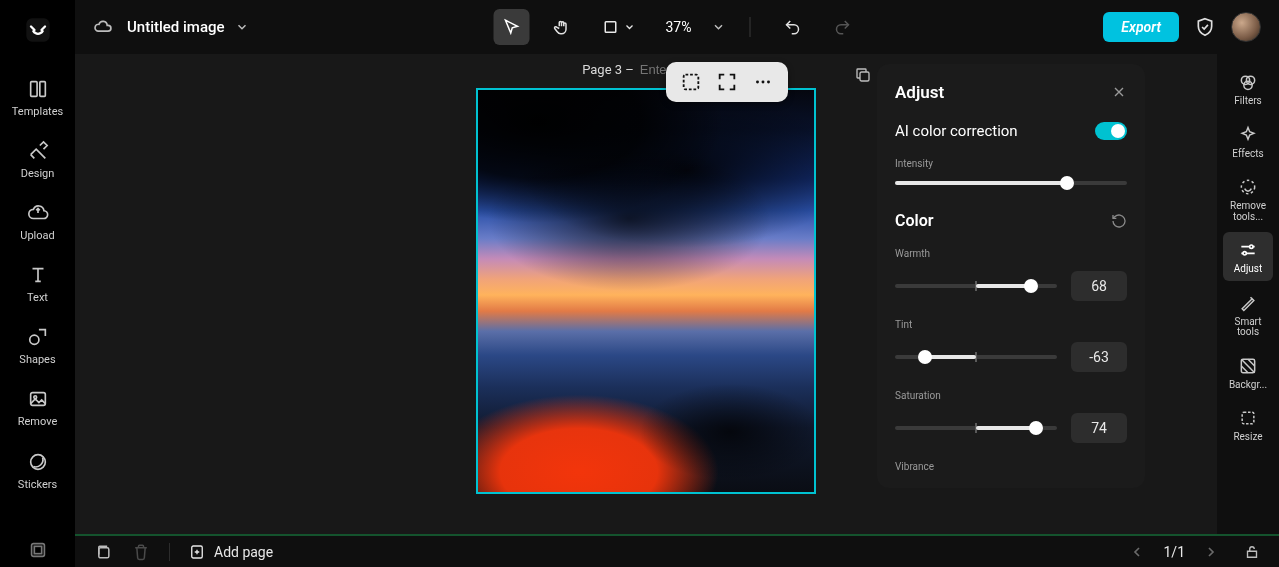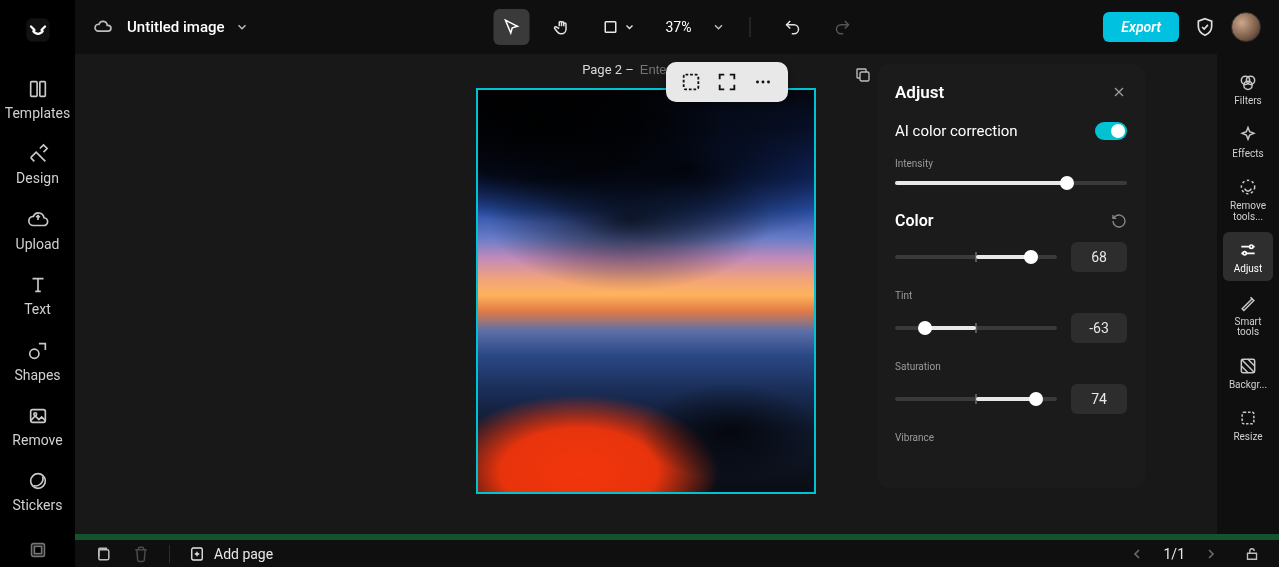--- a/index.html
+++ b/index.html
@@ -55,21 +55,21 @@
   }
   .app-logo {
     width:40px; height:40px; margin-bottom:16px;
     display:flex; align-items:center; justify-content:center;
   }
   .rail-item {
     width:75px; display:flex; flex-direction:column; align-items:center;
     padding:12px 0 10px; cursor:pointer; color:#c9c9c9;
   }
   .rail-item svg, .rail-item .ico { width:22px; height:22px; }
-  .rail-label { font-size:14px; margin-top:6px; text-align:center; line-height:1.1; color:#d0d0d0;}
+  .rail-label { font-size:11px; margin-top:6px; text-align:center; line-height:1.1; color:#d0d0d0;}
   
   .right-rail {
     position:absolute; top:54px; right:0; bottom:33px; width:62px;
     background:#0f0f0f; display:flex; flex-direction:column; align-items:center;
     padding-top:10px; gap:4px;
   }
   .rrail-item {
     width:50px; display:flex; flex-direction:column; align-items:center;
     padding:8px 0 6px; cursor:pointer; color:#c9c9c9; border-radius:6px;
   }
@@ -153,21 +153,21 @@
     display:flex; align-items:center; justify-content:center;
     font-size:14px; color:#e8e8e8;
   }
   .section-title-row{ display:flex; align-items:center; justify-content:space-between; margin-top:26px;}
   .section-title{ font-size:16px; font-weight:600; color:#fff;}
   .reset-ico{ width:16px;height:16px;color:#8a8a8a;cursor:pointer;}
   
   .bottombar{
     position:absolute; left:75px; right:0; bottom:0; height:33px;
     background:#0f0f0f; display:flex; align-items:center; padding:0 18px;
-    border-top:6px solid #14532d;
+    border-top:2px solid #14532d;
   }
   .bb-icon{ width:20px;height:20px;color:#bdbdbd;cursor:pointer;margin-right:18px;}
   .bb-icon.dim{ color:#4a4a4a; cursor:default;}
   .bb-sep{ width:1px;height:18px;background:#2c2c2c;margin-right:18px;}
   .addpage{ display:flex; align-items:center; gap:8px; font-size:14px; color:#e8e8e8; cursor:pointer;}
   .bb-spacer{flex:1;}
   .pager{ display:flex; align-items:center; gap:18px; color:#e8e8e8; font-size:14px;}
   .pager .arr{ width:16px;height:16px;color:#6a6a6a;}
   .lock-ico{ width:18px;height:18px;color:#bdbdbd; margin-left:24px;}
   svg{display:block;}
@@ -298,21 +298,21 @@
   <div class="rail-item" style="margin-top:auto;padding-bottom:6px">
     <svg viewBox="0 0 24 24" fill="none" stroke="#777" stroke-width="1.8">
         <rect x="5" y="5" width="14" height="14" rx="2"></rect>
         <rect x="8" y="8" width="8" height="8"></rect>
       </svg>
   </div>
 </div>
 
 <div class="canvas-area">
   <div class="page-strip">
-    <span>Page 2 –</span>
+    <span>Page 3 –</span>
     <input class="title-input" placeholder="Enter title" style="">
   </div>
   <div class="float-pill">
     <span class="pb">
       <svg viewBox="0 0 24 24" fill="none" stroke="#111" stroke-width="2" stroke-dasharray="3 2">
           <rect x="4" y="4" width="16" height="16" rx="2"></rect>
         </svg>
     </span>
     <span class="pb">
       <svg viewBox="0 0 24 24" fill="none" stroke="#111" stroke-width="2">
@@ -366,20 +366,21 @@
     <div class="section-title-row">
       <span class="section-title">Color</span>
       <span class="reset-ico">
         <svg viewBox="0 0 24 24" fill="none" stroke="currentColor" stroke-width="2">
             <path d="M3 12a9 9 0 1 0 3-6.7L3 8"></path>
             <path d="M3 3v5h5"></path>
           </svg>
       </span>
     </div>
 
+    <div class="sub-label">Warmth</div>
     <div class="slider-wrap">
       <div class="slider">
         <div class="cmark"></div>
         <div class="fill" style="left:50%;width:34%"></div>
         <div class="thumb" style="left:84%"></div>
       </div>
       <div class="valbox">68</div>
     </div>
 
     <div class="sub-label">Tint</div>

